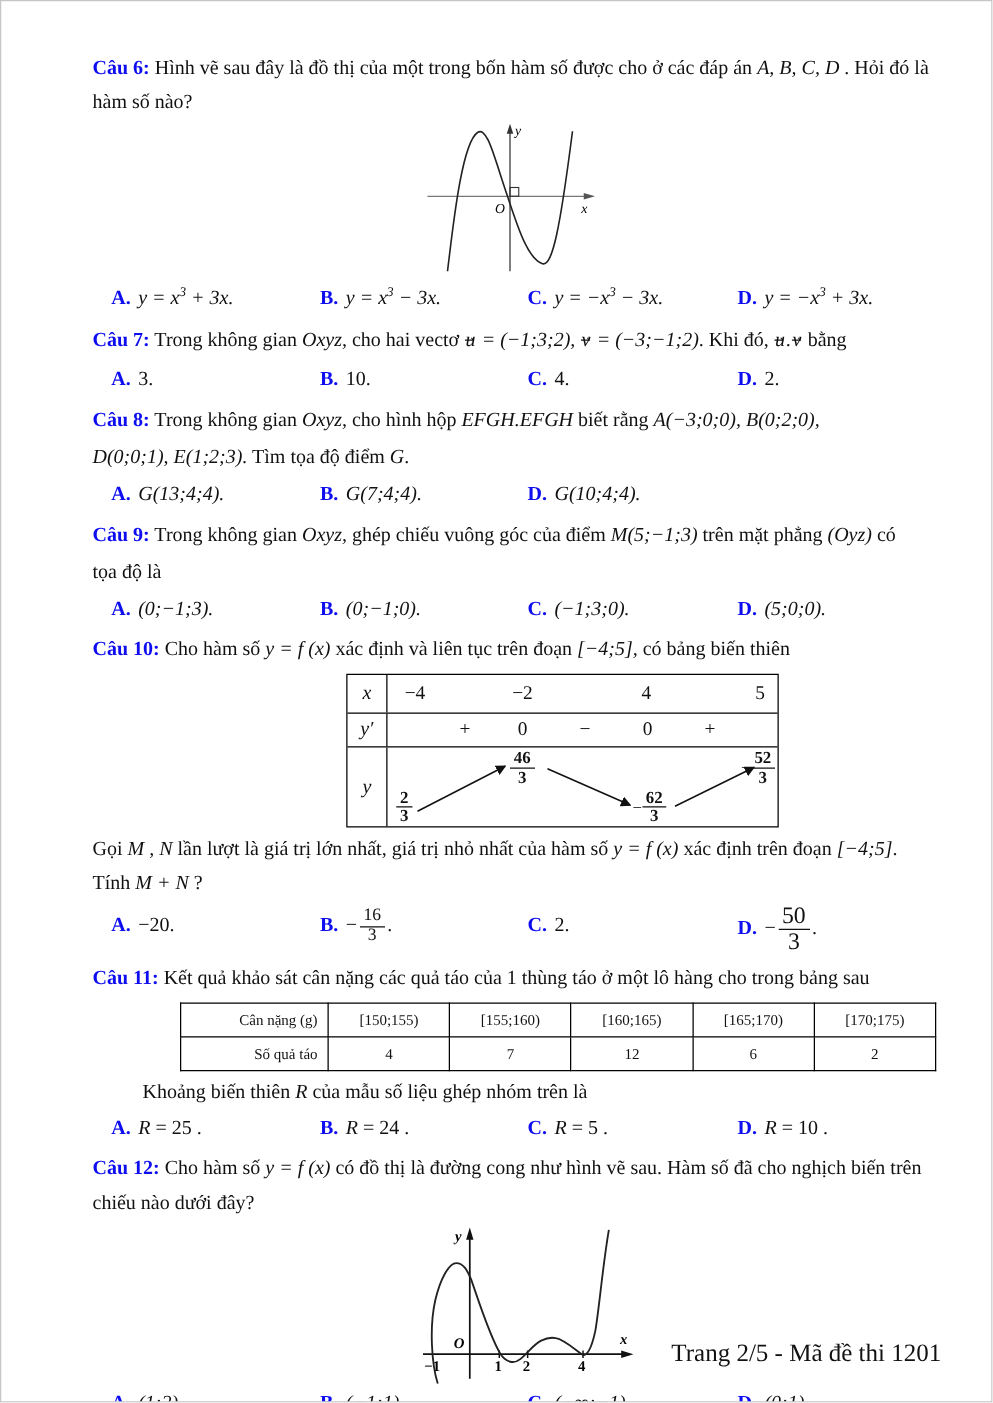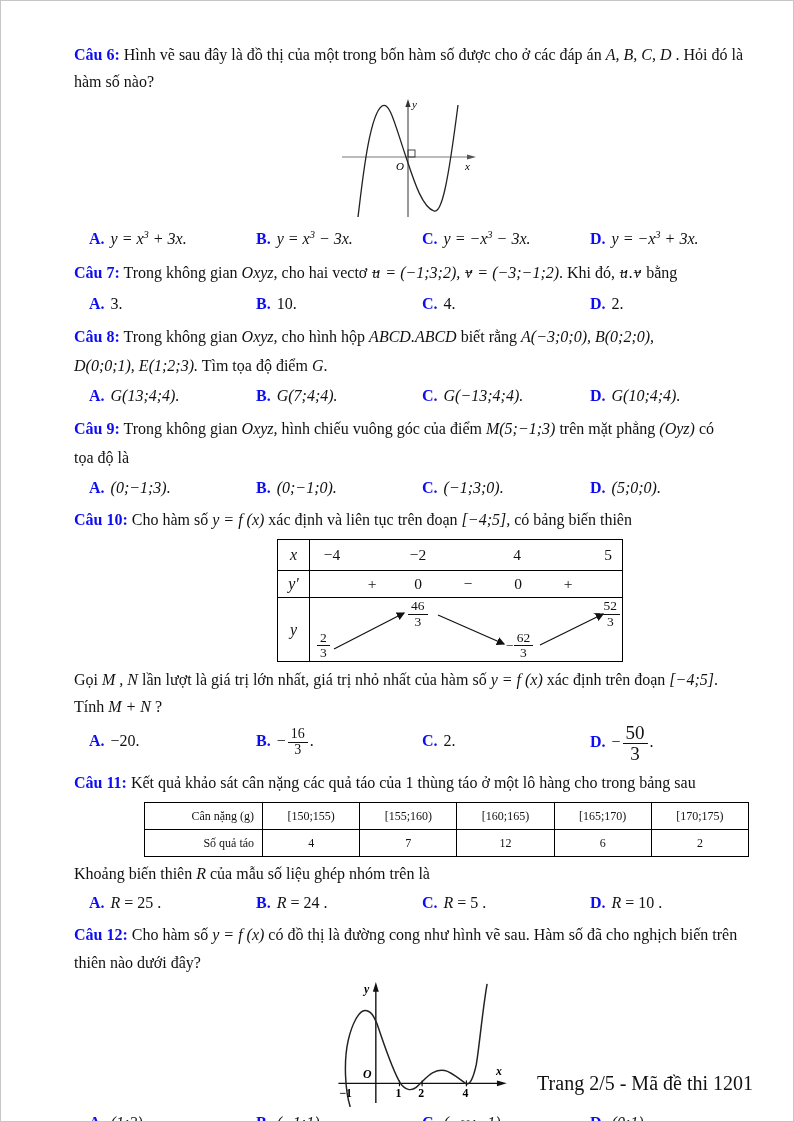--- a/index.html
+++ b/index.html
@@ -44,21 +44,21 @@
   .bbt{width:346px;margin:5px 0 4px 203px;border:1.6px solid #000;box-sizing:border-box;}
   .bbt-row{display:flex;border-bottom:1.4px solid #000;}
   .bbt-row:last-child{border-bottom:none;}
   .bbt-label{width:31px;border-right:1.4px solid #000;display:flex;align-items:center;justify-content:center;font-style:italic;font-size:16px;flex:none;}
   .bbt-vals{position:relative;flex:1;}
   .r-x{height:30px;}
   .r-dy{height:26px;}
   .r-y{height:63px;}
   .bv{position:absolute;transform:translateX(-50%);font-size:15.5px;line-height:1;top:50%;margin-top:-8px;}
   .yfrac{position:absolute;display:flex;align-items:center;font-size:13.5px;}
-  .yfrac .frac{margin:0;}
+  .yfrac .frac{margin:0;font-weight:bold;}
   .arrows{position:absolute;left:0;top:0;}
   
   .wtable{border-collapse:collapse;margin:5px 0 3px 70px;}
   .wtable td{border:1.5px solid #000;height:26px;text-align:center;padding:0 6px;font-size:12px;white-space:nowrap;}
   .wtable td.lab{width:104px;text-align:right;padding-right:8px;}
   .wtable td.iv{width:85px;}
   .footer{position:absolute;right:40px;bottom:26px;font-size:20px;}
 </style>
 </head>
 <body>
@@ -94,32 +94,31 @@
       <div class="qline" style="line-height:31px;"><span class="qlabel">Câu 7:</span><span> Trong không gian </span><span class="m">Oxyz,</span><span> cho hai vectơ </span><span class="vec">u</span><span class="m"> = (−1;3;2), </span><span class="vec">v</span><span class="m"> = (−3;−1;2)</span><span>. Khi đó, </span><span class="vec">u</span><span class="m">.</span><span class="vec">v</span><span> bằng</span></div>
     </div>
     <div class="answers">
       <div class="ans"><span class="ltr">A.</span><span>3.</span></div>
       <div class="ans"><span class="ltr">B.</span><span>10.</span></div>
       <div class="ans"><span class="ltr">C.</span><span>4.</span></div>
       <div class="ans"><span class="ltr">D.</span><span>2.</span></div>
     </div>
 
     <div class="qpara">
-      <div class="qline" style="line-height:29px;"><span class="qlabel">Câu 8:</span><span> Trong không gian </span><span class="m">Oxyz,</span><span> cho hình hộp </span><span class="m">ABCD.ABCD</span><span> biết rằng </span><span class="m">A(−3;0;0),  B(0;2;0),</span></div>
+      <div class="qline" style="line-height:29px;"><span class="qlabel">Câu 8:</span><span> Trong không gian </span><span class="m">Oxyz,</span><span> cho hình hộp </span><span class="m">EFGH.EFGH</span><span> biết rằng </span><span class="m">A(−3;0;0),  B(0;2;0),</span></div>
       <div class="qline" style="line-height:29px;"><span class="m">D(0;0;1), E(1;2;3).</span><span> Tìm tọa độ điểm </span><span class="m">G</span><span>.</span></div>
     </div>
     <div class="answers">
       <div class="ans m"><span class="ltr" style="font-style:normal;">A.</span><span>G(13;4;4).</span></div>
       <div class="ans m"><span class="ltr" style="font-style:normal;">B.</span><span>G(7;4;4).</span></div>
-      <div class="ans m"><span class="ltr" style="font-style:normal;">C.</span><span>G(−13;4;4).</span></div>
       <div class="ans m"><span class="ltr" style="font-style:normal;">D.</span><span>G(10;4;4).</span></div>
     </div>
 
     <div class="qpara">
-      <div class="qline" style="line-height:29px;"><span class="qlabel">Câu 9:</span><span> Trong không gian </span><span class="m">Oxyz,</span><span> hình chiếu vuông góc của điểm </span><span class="m">M(5;−1;3)</span><span> trên mặt phẳng </span><span class="m">(Oyz)</span><span> có</span></div>
+      <div class="qline" style="line-height:29px;"><span class="qlabel">Câu 9:</span><span> Trong không gian </span><span class="m">Oxyz,</span><span> ghép chiếu vuông góc của điểm </span><span class="m">M(5;−1;3)</span><span> trên mặt phẳng </span><span class="m">(Oyz)</span><span> có</span></div>
       <div class="qline" style="line-height:29px;">tọa độ là</div>
     </div>
     <div class="answers">
       <div class="ans m"><span class="ltr" style="font-style:normal;">A.</span><span>(0;−1;3).</span></div>
       <div class="ans m"><span class="ltr" style="font-style:normal;">B.</span><span>(0;−1;0).</span></div>
       <div class="ans m"><span class="ltr" style="font-style:normal;">C.</span><span>(−1;3;0).</span></div>
       <div class="ans m"><span class="ltr" style="font-style:normal;">D.</span><span>(5;0;0).</span></div>
     </div>
 
     <div class="qpara">
@@ -220,31 +219,31 @@
         <td class="lab">Số quả táo</td>
         <td>4</td>
         <td>7</td>
         <td>12</td>
         <td>6</td>
         <td>2</td>
       </tr>
     </tbody>
       </table>
 
-    <div class="qline" style="line-height:27px;"><span>Khoảng biến thiên </span><span class="m">R</span><span> của mẫu số liệu ghép nhóm trên là</span></div>
+    <div class="qline" style="line-height:27px;margin-left:40px;"><span>Khoảng biến thiên </span><span class="m">R</span><span> của mẫu số liệu ghép nhóm trên là</span></div>
     <div class="answers">
       <div class="ans"><span class="ltr">A.</span><span class="m">R</span><span> = 25 .</span></div>
       <div class="ans"><span class="ltr">B.</span><span class="m">R</span><span> = 24 .</span></div>
       <div class="ans"><span class="ltr">C.</span><span class="m">R</span><span> = 5 .</span></div>
       <div class="ans"><span class="ltr">D.</span><span class="m">R</span><span> = 10 .</span></div>
     </div>
 
     <div class="qpara">
       <div class="qline" style="line-height:28px;"><span class="qlabel">Câu 12:</span><span> Cho hàm số </span><span class="m">y = f (x)</span><span> có đồ thị là đường cong như hình vẽ sau. Hàm số đã cho nghịch biến trên</span></div>
-      <div class="qline" style="line-height:28px;">thiên nào dưới đây?</div>
+      <div class="qline" style="line-height:28px;">chiếu nào dưới đây?</div>
     </div>
 
     <svg class="graph2" width="200" height="128" viewBox="0 0 200 130">
       <line x1="8" y1="106" x2="172" y2="106" stroke="#111" stroke-width="1.4"></line>
       <polygon points="179,106 169,103 169,109" fill="#111"></polygon>
       <line x1="46" y1="126" x2="46" y2="10" stroke="#111" stroke-width="1.4"></line>
       <polygon points="46,3 43,13 49,13" fill="#111"></polygon>
       <line x1="70" y1="103" x2="70" y2="109" stroke="#111" stroke-width="1.2"></line>
       <line x1="93" y1="103" x2="93" y2="109" stroke="#111" stroke-width="1.2"></line>
       <line x1="138" y1="103" x2="138" y2="109" stroke="#111" stroke-width="1.2"></line>

